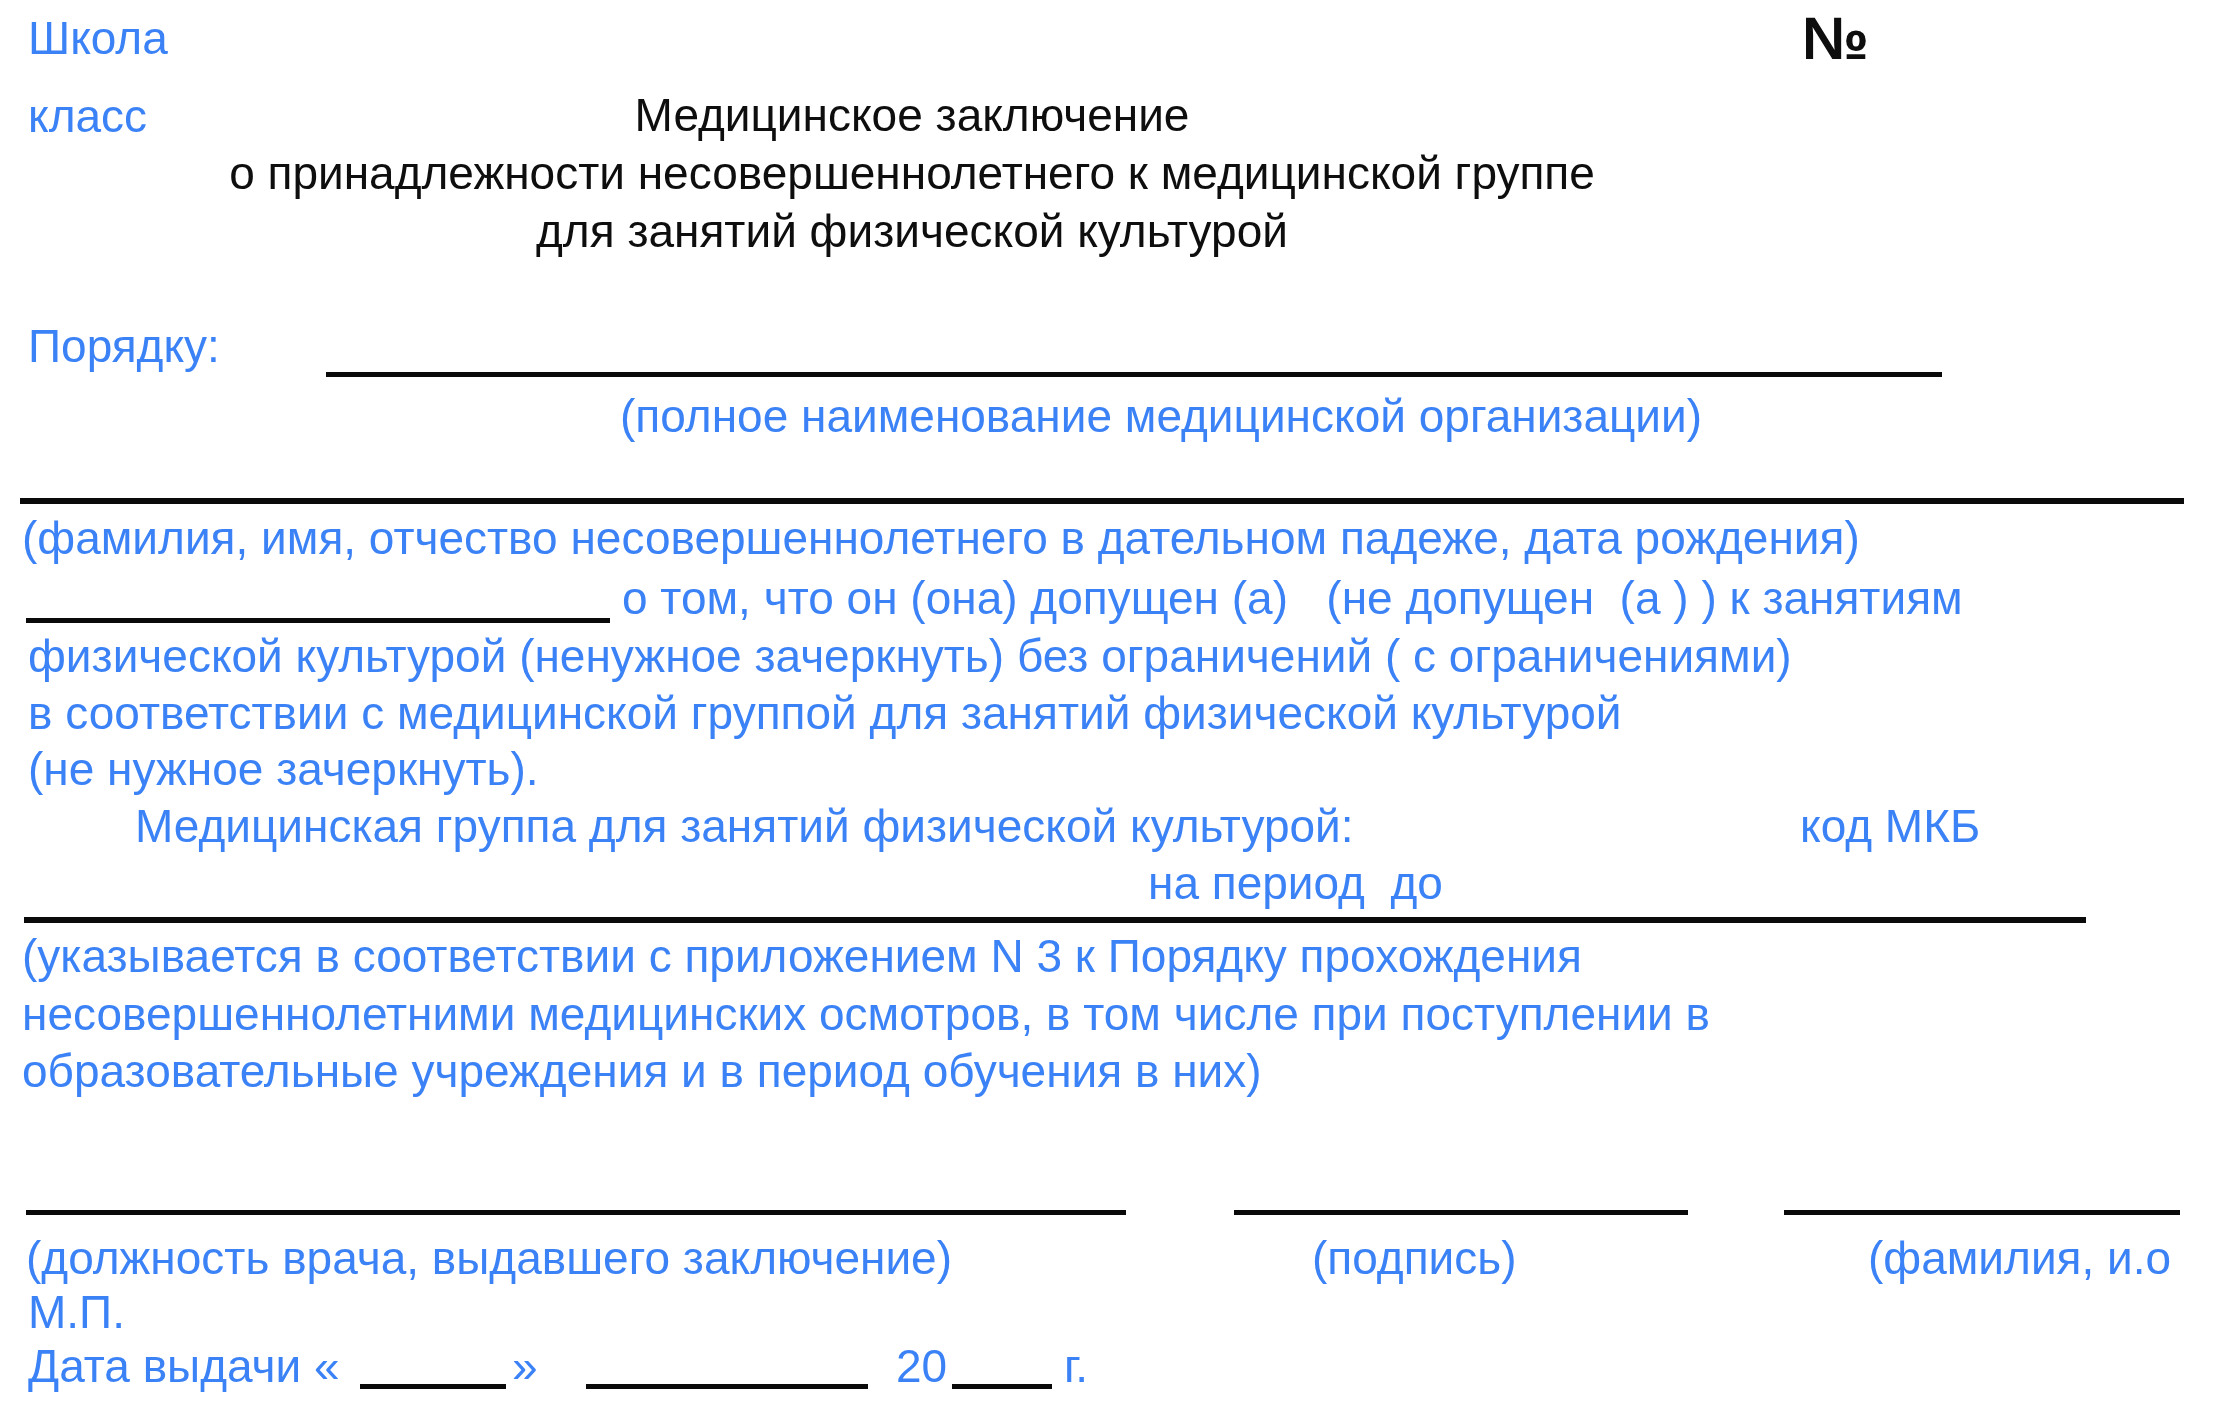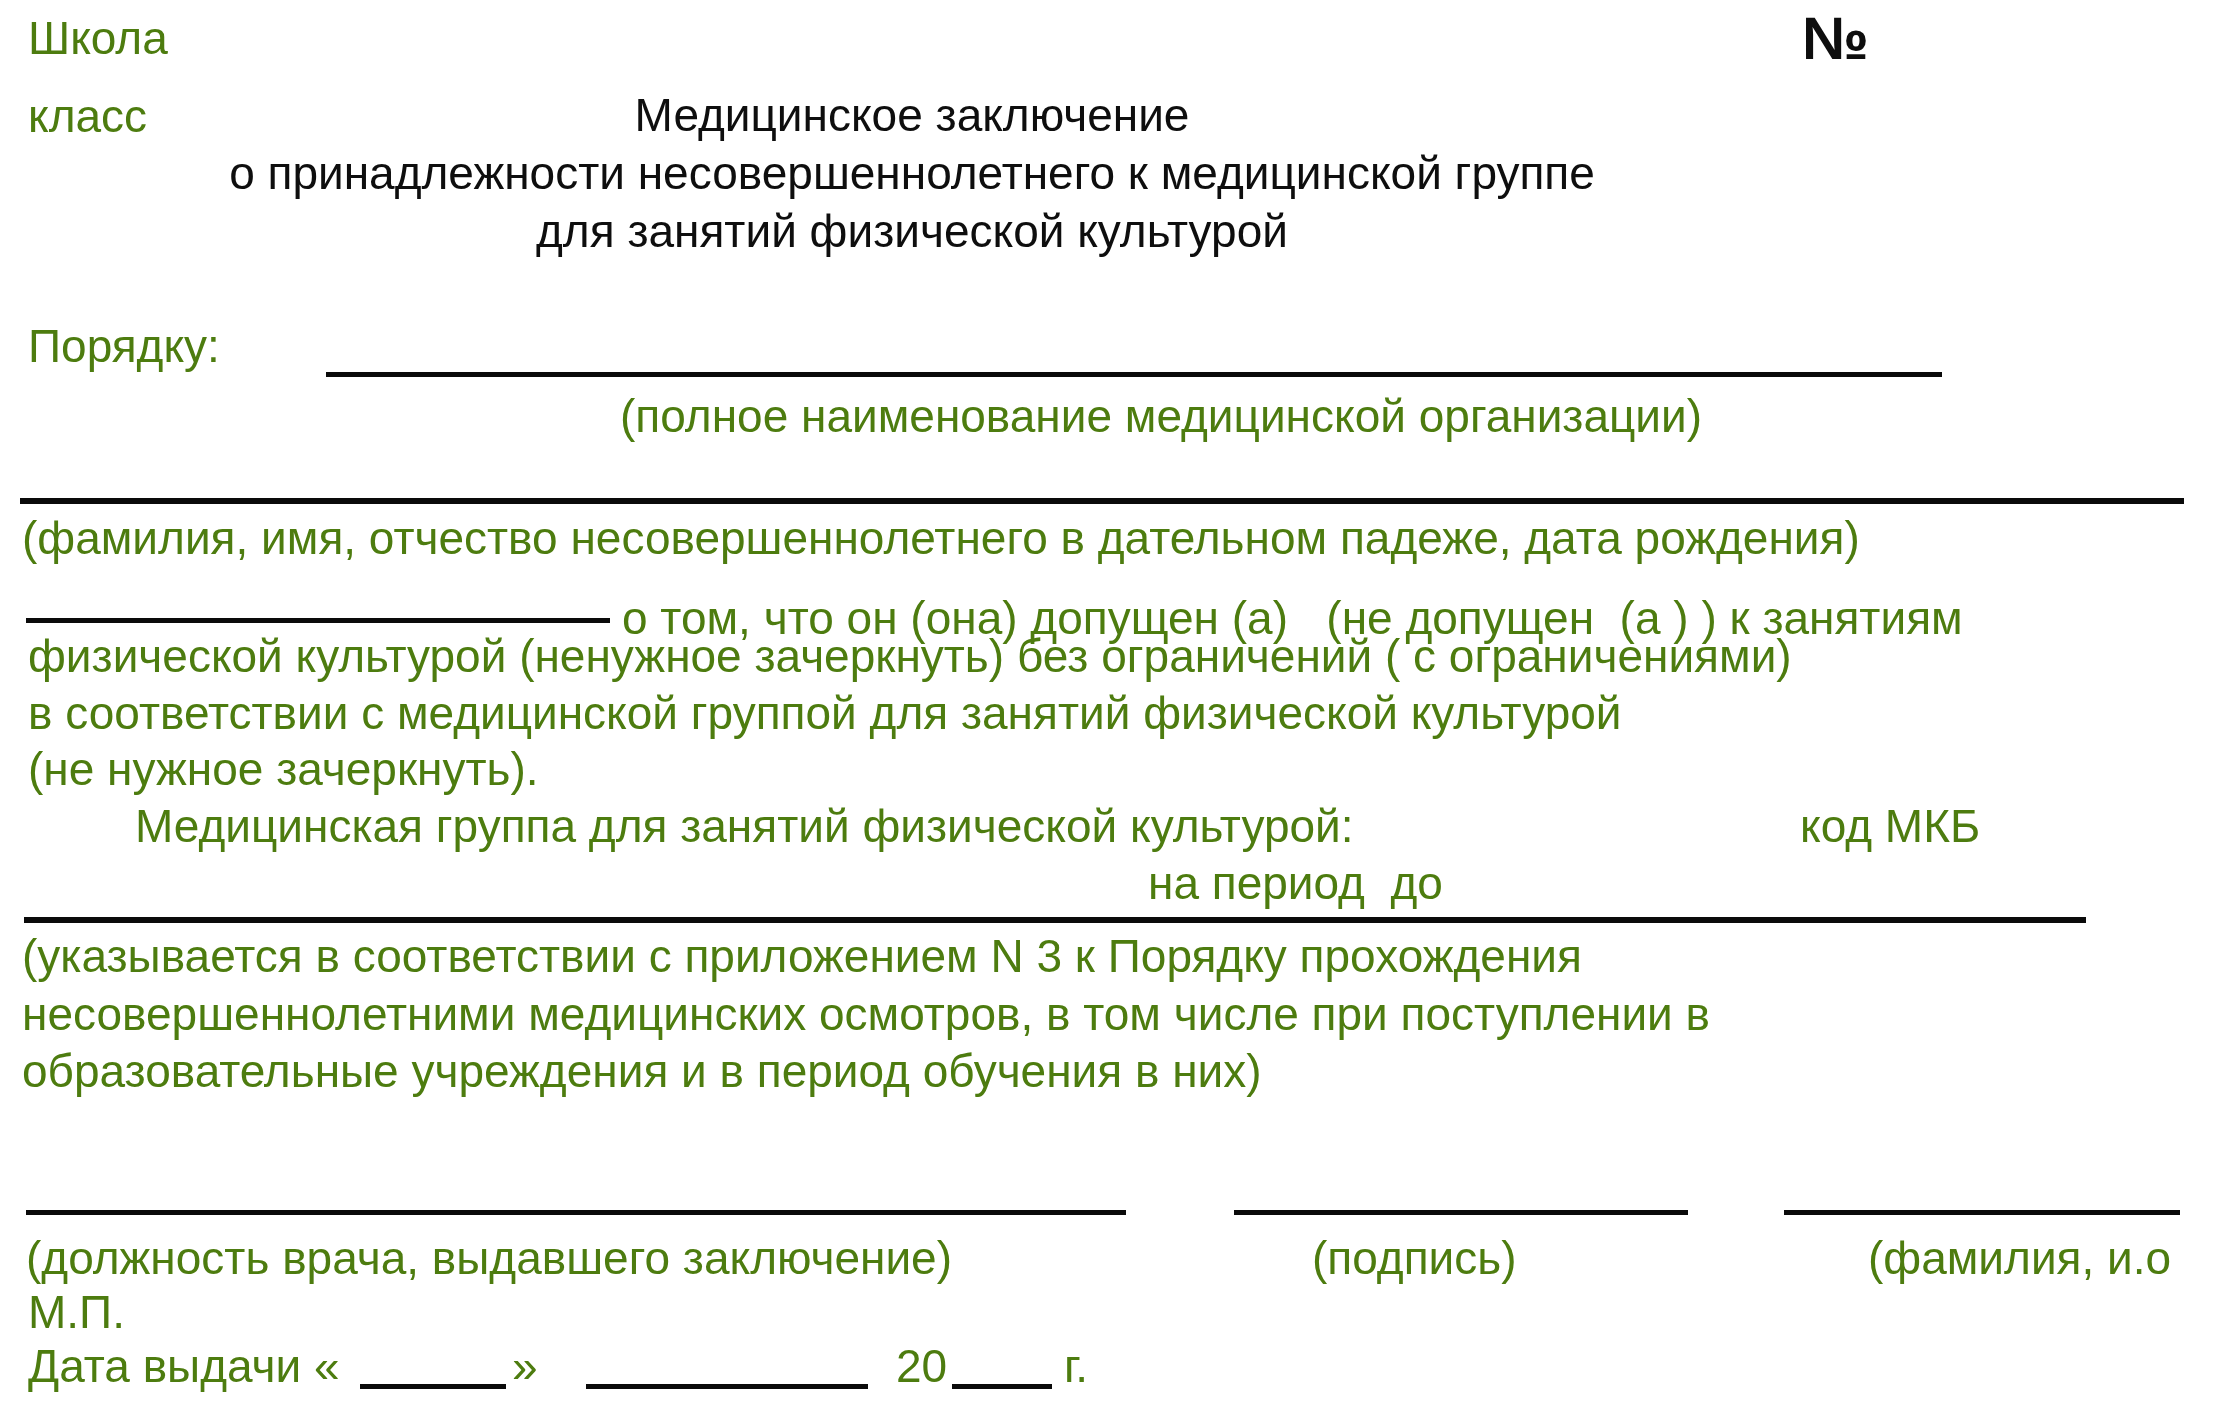--- a/index.html
+++ b/index.html
@@ -9,21 +9,21 @@
     background:#ffffff;
     overflow:hidden;
     font-family:"Liberation Sans","DejaVu Sans",sans-serif;
     color:#0e0e0e;
   }
   .t{
     position:absolute;
     font-size:46px;
     line-height:1.15;
     white-space:pre;
-    color:#4d7c0f;
+    color:#3b82f6;
     letter-spacing:0px;
   }
   .num{
     position:absolute;
     font-size:60px;
     font-weight:bold;
     white-space:pre;
   }
   .title-block{
     position:absolute;
@@ -62,21 +62,21 @@
   </div>
 
   <div class="t" style="left:28px;top:320px;">Порядку:</div>
   <div class="blank" style="left:326px;top:330px;width:1616px;height:42px;"></div>
   <div class="t" style="left:620px;top:390px;">(полное наименование медицинской организации)</div>
 
   <div class="rule" style="left:20px;top:498px;width:2164px;"></div>
   <div class="t" style="left:22px;top:512px;">(фамилия, имя, отчество несовершеннолетнего в дательном падеже, дата рождения)</div>
 
   <div class="blank" style="left:26px;top:578px;width:584px;height:40px;"></div>
-  <div class="t" style="left:622px;top:592px;text-align:center;">о том, что он (она) допущен (а)   (не допущен  (а ) ) к занятиям</div>
+  <div class="t" style="left:622px;top:572px;text-align:center;">о том, что он (она) допущен (а)   (не допущен  (а ) ) к занятиям</div>
   <div class="t" style="left:28px;top:630px;">физической культурой (ненужное зачеркнуть) без ограничений ( с ограничениями)</div>
   <div class="t" style="left:28px;top:687px;">в соответствии с медицинской группой для занятий физической культурой</div>
   <div class="t" style="left:28px;top:743px;">(не нужное зачеркнуть).</div>
 
   <div class="t" style="left:135px;top:800px;">Медицинская группа для занятий физической культурой:</div>
   <div class="t" style="left:1800px;top:800px;">код МКБ</div>
   <div class="t" style="left:1148px;top:857px;">на период  до</div>
   <div class="rule" style="left:24px;top:917px;width:2062px;"></div>
 
   <div class="t" style="left:22px;top:930px;">(указывается в соответствии с приложением N 3 к Порядку прохождения</div>

